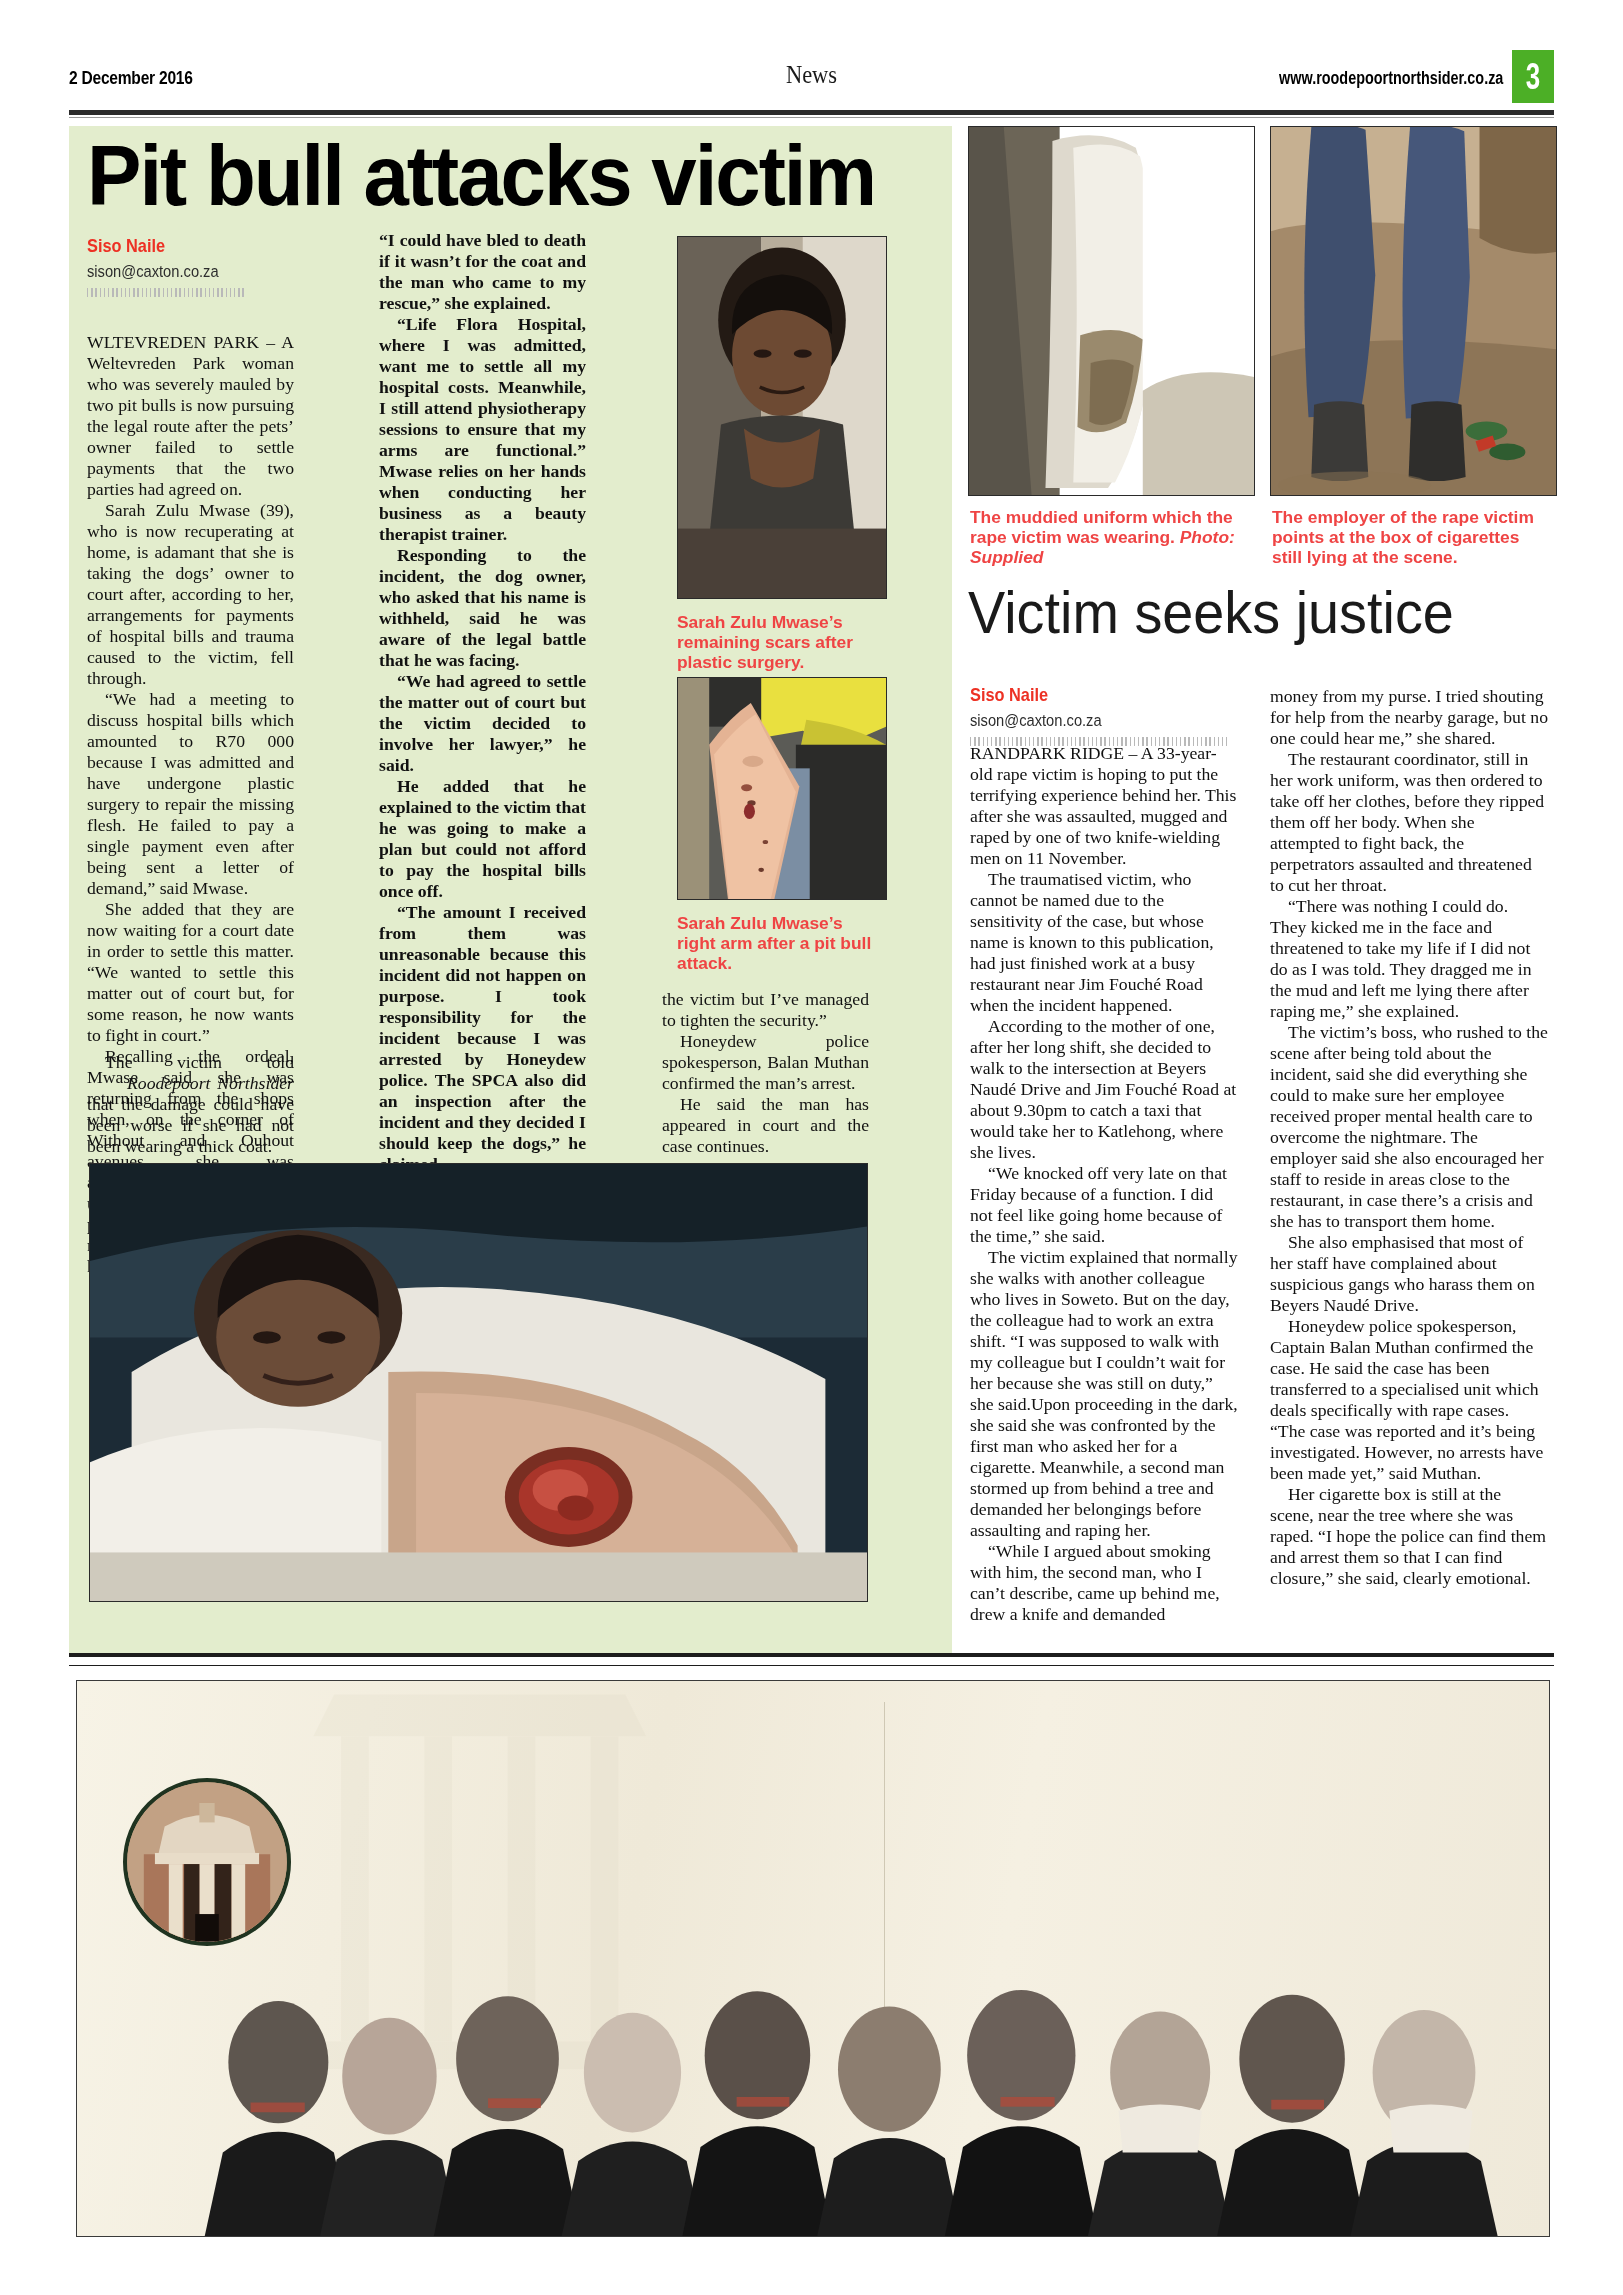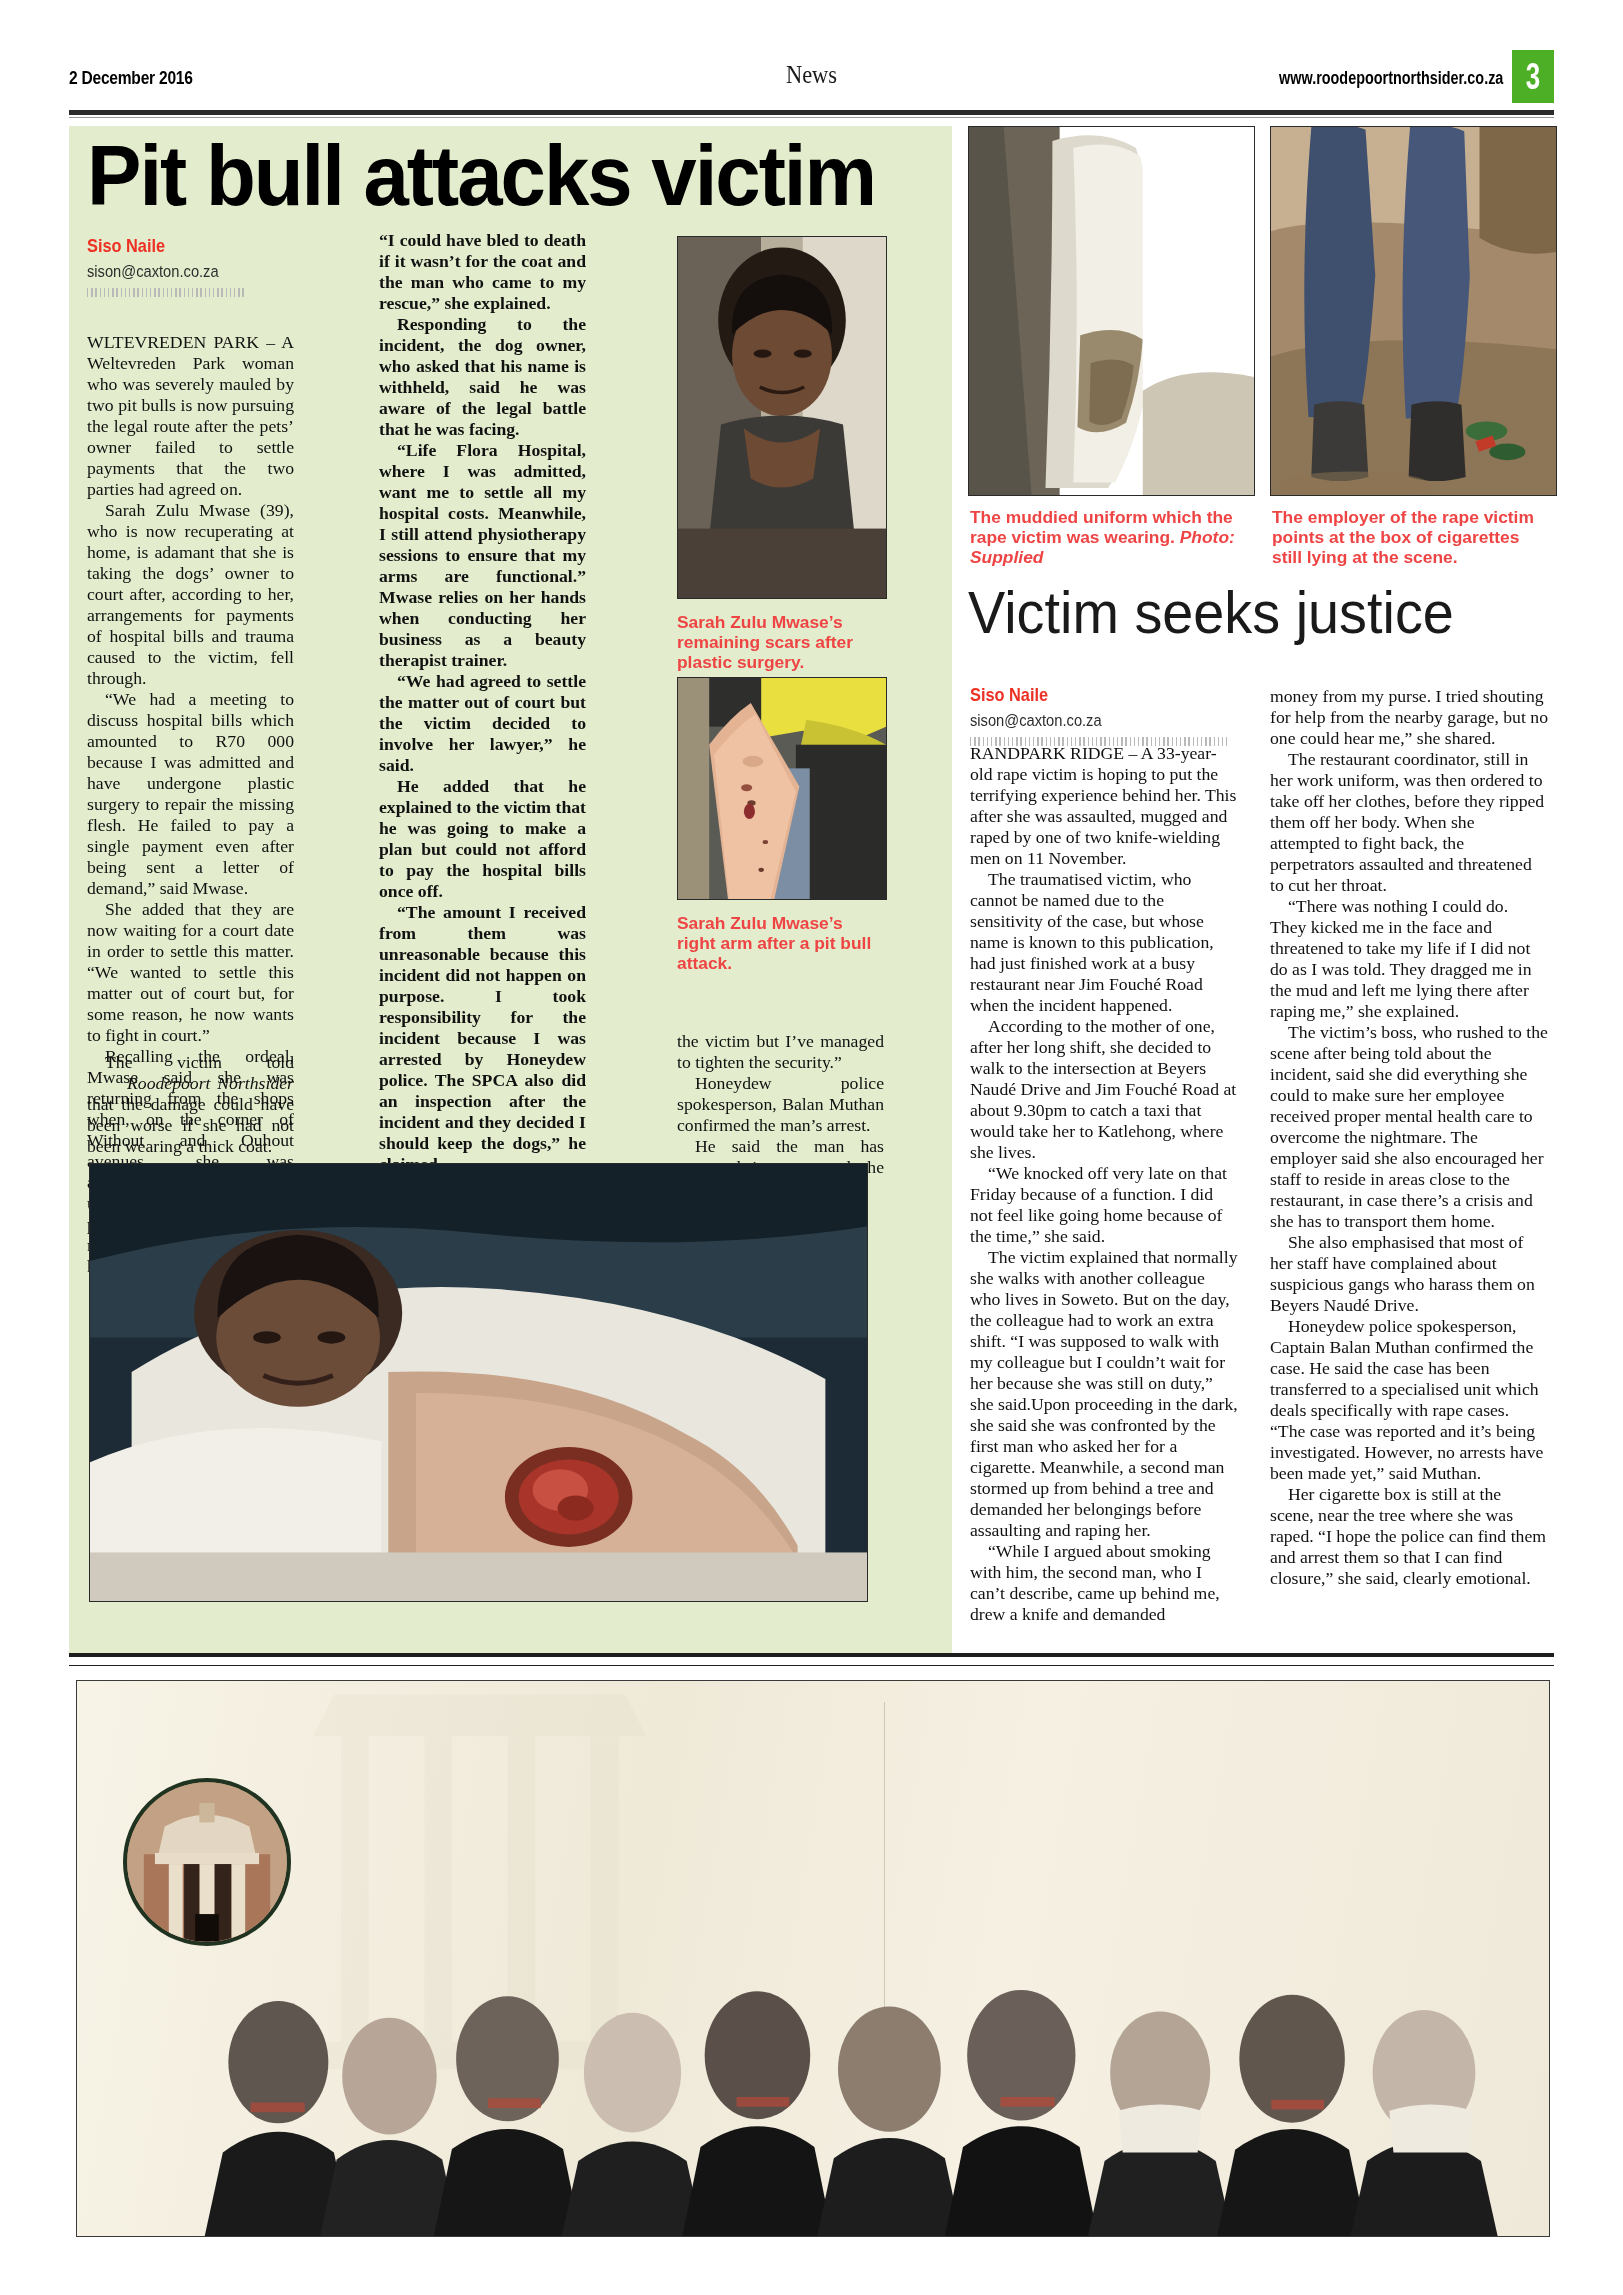--- a/index.html
+++ b/index.html
@@ -98,30 +98,30 @@
       <p>“We had a meeting to discuss hospital bills which amounted to R70 000 because I was admitted and have undergone plastic surgery to repair the missing flesh. He failed to pay a single payment even after being sent a letter of demand,” said Mwase.</p>
       <p>She added that they are now waiting for a court date in order to settle this matter. “We wanted to settle this matter out of court but, for some reason, he now wants to fight in court.”</p>
       <p>Recalling the ordeal, Mwase said she was returning from the shops when, on the corner of Without and Ouhout avenues, she was approached by the two unattended canines that pounced on her and started mauling her. The incident happened in August.</p>
     </div>
   <div class="col" id="p1c1last" style="left:87px;top:1052px;width:207px;">
     <p><span>The victim told </span><i>Roodepoort Northsider</i><span> that the damage could have been worse if she had not been wearing a thick coat.</span></p>
   </div>
 
   <div class="col" id="p1c2" style="left:379px;top:230px;width:207px;font-weight:bold;">
       <p class="noindent">“I could have bled to death if it wasn’t for the coat and the man who came to my rescue,” she explained.</p>
+      <p>“Life Flora Hospital, where I was admitted, want me to settle all my hospital costs. Meanwhile, I still attend physiotherapy sessions to ensure that my arms are functional.” Mwase relies on her hands when conducting her business as a beauty therapist trainer.</p>
       <p>Responding to the incident, the dog owner, who asked that his name is withheld, said he was aware of the legal battle that he was facing.</p>
-      <p>“Life Flora Hospital, where I was admitted, want me to settle all my hospital costs. Meanwhile, I still attend physiotherapy sessions to ensure that my arms are functional.” Mwase relies on her hands when conducting her business as a beauty therapist trainer.</p>
       <p>“We had agreed to settle the matter out of court but the victim decided to involve her lawyer,” he said.</p>
       <p>He added that he explained to the victim that he was going to make a plan but could not afford to pay the hospital bills once off.</p>
       <p>“The amount I received from them was unreasonable because this incident did not happen on purpose. I took responsibility for the incident because I was arrested by Honeydew police. The SPCA also did an inspection after the incident and they decided I should keep the dogs,” he claimed.</p>
       <p>The dogs are one-and-half years old.</p>
       <p>He alleged that the incident was the first of its kind and he still could not believe that the dogs managed to escape his premises. “I was at work when the incident happened. I still can’t say how they escaped and ran for 2km to attack</p>
     </div>
 
-  <div class="col" id="p1c3" style="left:677px;top:989px;width:207px;margin-top:42px;">
+  <div class="col" id="p1c3" style="left:662px;top:989px;width:207px;">
       <p class="noindent">the victim but I’ve managed to tighten the security.”</p>
       <p>Honeydew police spokesperson, Balan Muthan confirmed the man’s arrest.</p>
       <p>He said the man has appeared in court and the case continues.</p>
     </div>
 
   <div class="ph" style="left:677px;top:236px;width:208px;height:361px;">
     <svg width="208" height="361" viewBox="0 0 300 520" preserveAspectRatio="none">
       <rect width="300" height="520" fill="#c9c2b4"></rect>
       <rect x="0" y="0" width="120" height="520" fill="#6a6257"></rect>
       <rect x="120" y="0" width="60" height="520" fill="#b7ad9b"></rect>

